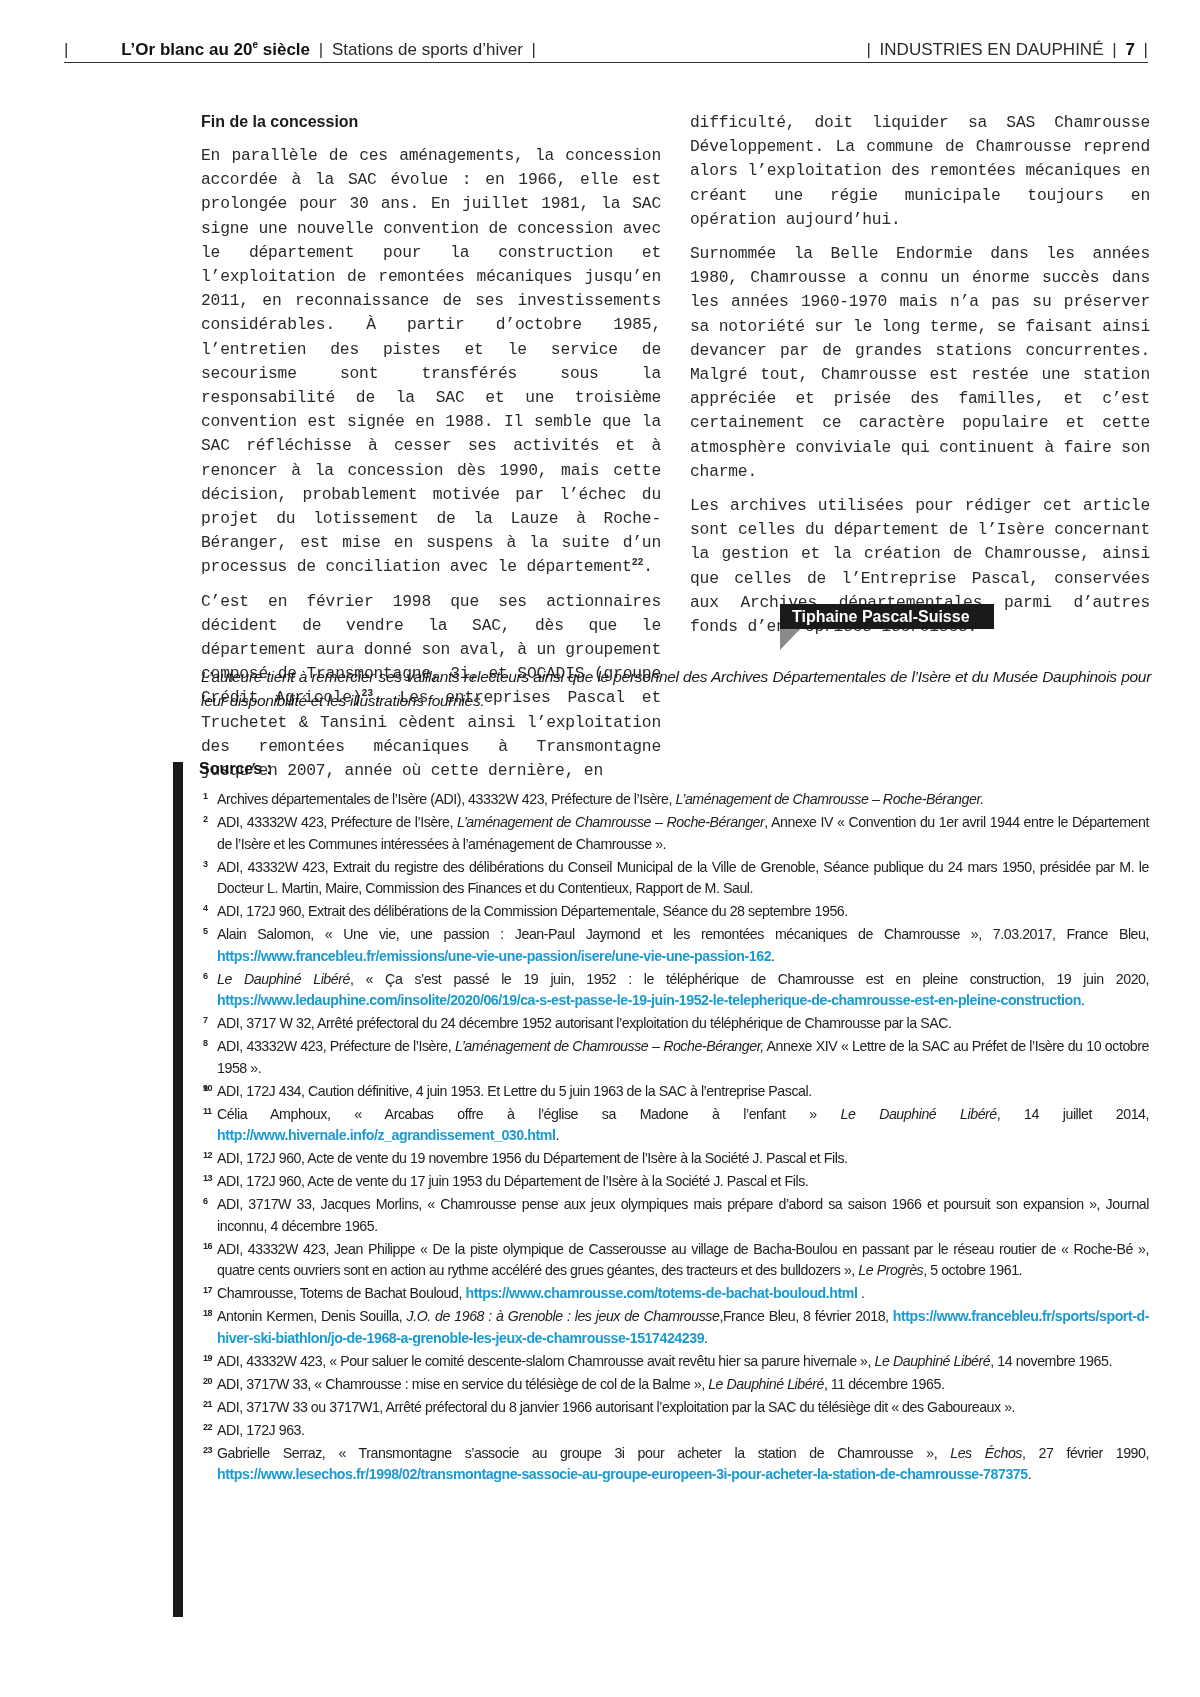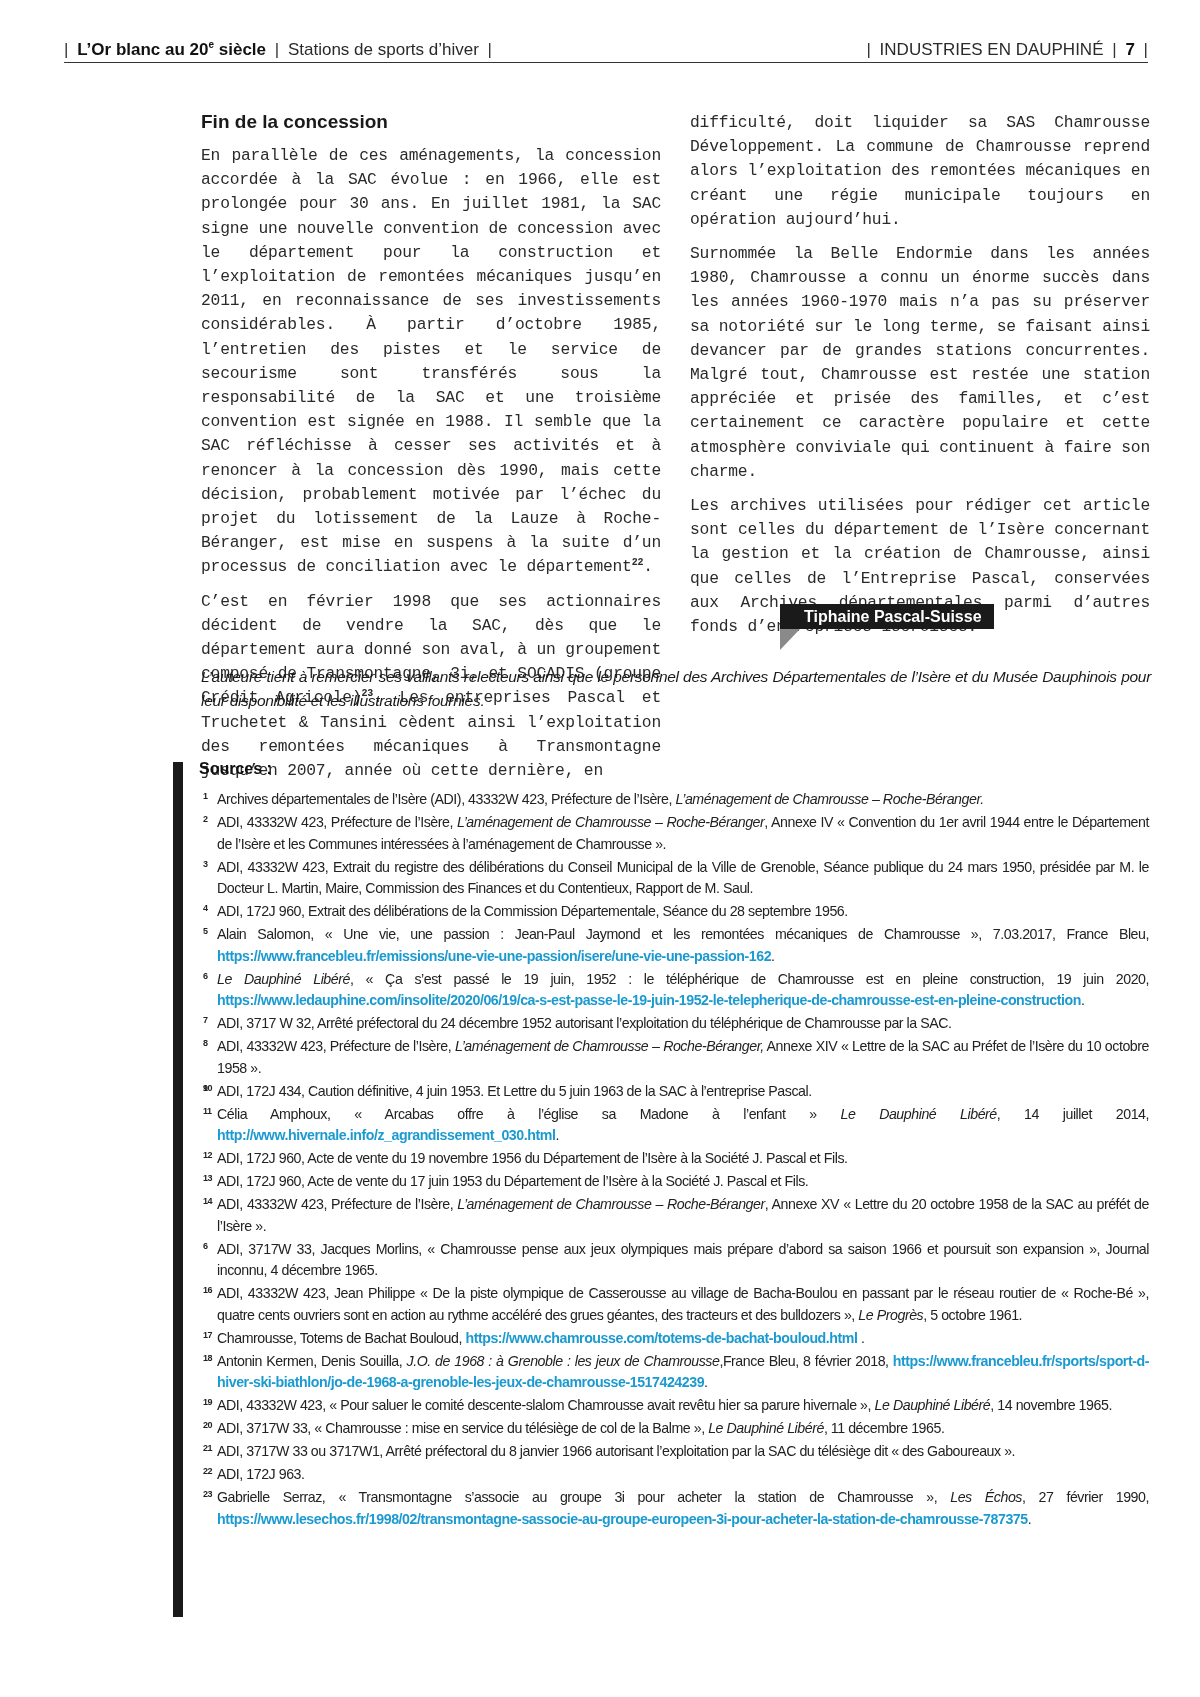--- a/index.html
+++ b/index.html
@@ -5,37 +5,37 @@
   html, body { margin: 0; padding: 0; background: #ffffff; }
   body { width: 1200px; height: 1697px; position: relative; overflow: hidden;
          font-family: "Liberation Sans", sans-serif; color: #2a2a2a; }
 
   
   .header { position: absolute; left: 64px; top: 40px; width: 1084px; height: 22px;
             border-bottom: 1px solid #333; font-size: 17px; line-height: 20px; }
   .header .left { position: absolute; left: 0; top: 0; white-space: nowrap; }
   .header .right { position: absolute; right: 0; top: 0; white-space: nowrap; }
   .sep { display: inline-block; color: #333; font-weight: normal; padding: 0 4px; }
-  .header .bold { font-weight: bold; color: #111; }
+  .header .bold { font-weight: bold; color: #111; margin-left: 44px; }
   .header sup { font-size: 10px; vertical-align: super; line-height: 0; }
   .header .pagenum { font-weight: bold; color: #111; }
 
   
   .col { position: absolute; font-size: 16.3px; line-height: 24.2px; text-align: justify;
          color: #2a2a2a; letter-spacing: -0.2px; }
   .col-left { left: 201px; top: 108px; width: 460px; }
   .col-right { left: 690px; top: 111px; width: 460px; }
   .col p { margin: 0 0 10px 0; font-family: Liberation Mono, monospace; }
-  .col h2 { font-size: 19px; font-weight: bold; margin: 0 0 8px 0; color: #1a1a1a; line-height: 28px; letter-spacing: 0; }
+  .col h2 { font-size: 16px; font-weight: bold; margin: 0 0 8px 0; color: #1a1a1a; line-height: 28px; letter-spacing: 0; }
   .col sup { font-size: 10px; font-weight: bold; line-height: 0; }
 
   
   .author { position: absolute; left: 780px; top: 604px; width: 214px; height: 25px;
             background: #1a1a1a; color: #ffffff; font-weight: bold; font-size: 16px;
-            line-height: 25px; padding-left: 24px; box-sizing: border-box; }
+            line-height: 25px; padding-left: 12px; box-sizing: border-box; }
   .author-fold { position: absolute; left: 780px; top: 629px; width: 0; height: 0;
                  border-top: 21px solid #8a8a8a; border-right: 20px solid transparent; }
 
   
   .ack { position: absolute; left: 201px; top: 665px; width: 950px; font-style: italic;
          font-size: 15.5px; line-height: 24px; color: #1a1a1a; text-align: justify; letter-spacing: -0.3px; }
 
   
   .sources-bar { position: absolute; left: 173px; top: 762px; width: 10px; height: 855px; background: #1a1a1a; }
   .sources-title { position: absolute; left: 199px; top: 760px; font-size: 16px; font-weight: bold; color: #111; }
@@ -92,21 +92,20 @@
     <div class="note"><span class="num">4</span><span>ADI, 172J 960, Extrait des délibérations de la Commission Départementale, Séance du 28 septembre 1956.</span></div>
     <div class="note"><span class="num">5</span><span>Alain Salomon, « Une vie, une passion : Jean-Paul Jaymond et les remontées mécaniques de Chamrousse », 7.03.2017, France Bleu, </span><span class="link" style="color: rgb(27, 154, 209);">https://www.francebleu.fr/emissions/une-vie-une-passion/isere/une-vie-une-passion-162</span><span>.</span></div>
     <div class="note"><span class="num">6</span><span class="it">Le Dauphiné Libéré</span><span>, « Ça s’est passé le 19 juin, 1952 : le téléphérique de Chamrousse est en pleine construction, 19 juin 2020, </span><span class="link" style="color: rgb(27, 154, 209);">https://www.ledauphine.com/insolite/2020/06/19/ca-s-est-passe-le-19-juin-1952-le-telepherique-de-chamrousse-est-en-pleine-construction</span><span>.</span></div>
     <div class="note"><span class="num">7</span><span>ADI, 3717 W 32, Arrêté préfectoral du 24 décembre 1952 autorisant l’exploitation du téléphérique de Chamrousse par la SAC.</span></div>
     <div class="note"><span class="num">8</span><span>ADI, 43332W 423, Préfecture de l’Isère, </span><span class="it">L’aménagement de Chamrousse – Roche-Béranger,</span><span> Annexe XIV « Lettre de la SAC au Préfet de l’Isère du 10 octobre 1958 ».</span></div>
     <div class="note"><span class="num">9</span></div>
     <div class="note"><span class="num">10</span><span>ADI, 172J 434, Caution définitive, 4 juin 1953. Et Lettre du 5 juin 1963 de la SAC à l’entreprise Pascal.</span></div>
     <div class="note"><span class="num">11</span><span>Célia Amphoux, « Arcabas offre à l’église sa Madone à l’enfant » </span><span class="it">Le Dauphiné Libéré</span><span>, 14 juillet 2014, </span><span class="link" style="color: rgb(27, 154, 209);">http://www.hivernale.info/z_agrandissement_030.html</span><span>.</span></div>
     <div class="note"><span class="num">12</span><span>ADI, 172J 960, Acte de vente du 19 novembre 1956 du Département de l’Isère à la Société J. Pascal et Fils.</span></div>
     <div class="note"><span class="num">13</span><span>ADI, 172J 960, Acte de vente du 17 juin 1953 du Département de l’Isère à la Société J. Pascal et Fils.</span></div>
-    <div class="note"><span class="num">14</span><span>ADI, 43332W 423, Préfecture de l’Isère, </span><span class="it">L’aménagement de Chamrousse – Roche-Béranger</span><span>, Annexe XV « Lettre du 20 octobre 1958 de la SAC au préfét de l’Isère ».</span></div>
     <div class="note"><span class="num">6</span><span>ADI, 3717W 33, Jacques Morlins, « Chamrousse pense aux jeux olympiques mais prépare d’abord sa saison 1966 et poursuit son expansion », Journal inconnu, 4 décembre 1965.</span></div>
     <div class="note"><span class="num">16</span><span>ADI, 43332W 423, Jean Philippe « De la piste olympique de Casserousse au village de Bacha-Boulou en passant par le réseau routier de « Roche-Bé », quatre cents ouvriers sont en action au rythme accéléré des grues géantes, des tracteurs et des bulldozers », </span><span class="it">Le Progrès</span><span>, 5 octobre 1961.</span></div>
     <div class="note"><span class="num">17</span><span>Chamrousse, Totems de Bachat Bouloud, </span><span class="link" style="color: rgb(27, 154, 209);">https://www.chamrousse.com/totems-de-bachat-bouloud.html</span><span> .</span></div>
     <div class="note"><span class="num">18</span><span>Antonin Kermen, Denis Souilla, </span><span class="it">J.O. de 1968 : à Grenoble : les jeux de Chamrousse</span><span>,France Bleu, 8 février 2018, </span><span class="link" style="color: rgb(27, 154, 209);">https://www.francebleu.fr/sports/sport-d-hiver-ski-biathlon/jo-de-1968-a-grenoble-les-jeux-de-chamrousse-1517424239</span><span>.</span></div>
     <div class="note"><span class="num">19</span><span>ADI, 43332W 423, « Pour saluer le comité descente-slalom Chamrousse avait revêtu hier sa parure hivernale », </span><span class="it">Le Dauphiné Libéré</span><span>, 14 novembre 1965.</span></div>
     <div class="note"><span class="num">20</span><span>ADI, 3717W 33, « Chamrousse : mise en service du télésiège de col de la Balme », </span><span class="it">Le Dauphiné Libéré</span><span>, 11 décembre 1965.</span></div>
     <div class="note"><span class="num">21</span><span>ADI, 3717W 33 ou 3717W1, Arrêté préfectoral du 8 janvier 1966 autorisant l’exploitation par la SAC du télésiège dit « des Gaboureaux ».</span></div>
     <div class="note"><span class="num">22</span><span>ADI, 172J 963.</span></div>
     <div class="note"><span class="num">23</span><span>Gabrielle Serraz, « Transmontagne s’associe au groupe 3i pour acheter la station de Chamrousse », </span><span class="it">Les Échos</span><span>, 27 février 1990, </span><span class="link" style="color: rgb(27, 154, 209);">https://www.lesechos.fr/1998/02/transmontagne-sassocie-au-groupe-europeen-3i-pour-acheter-la-station-de-chamrousse-787375</span><span>.</span></div>
   </div>

